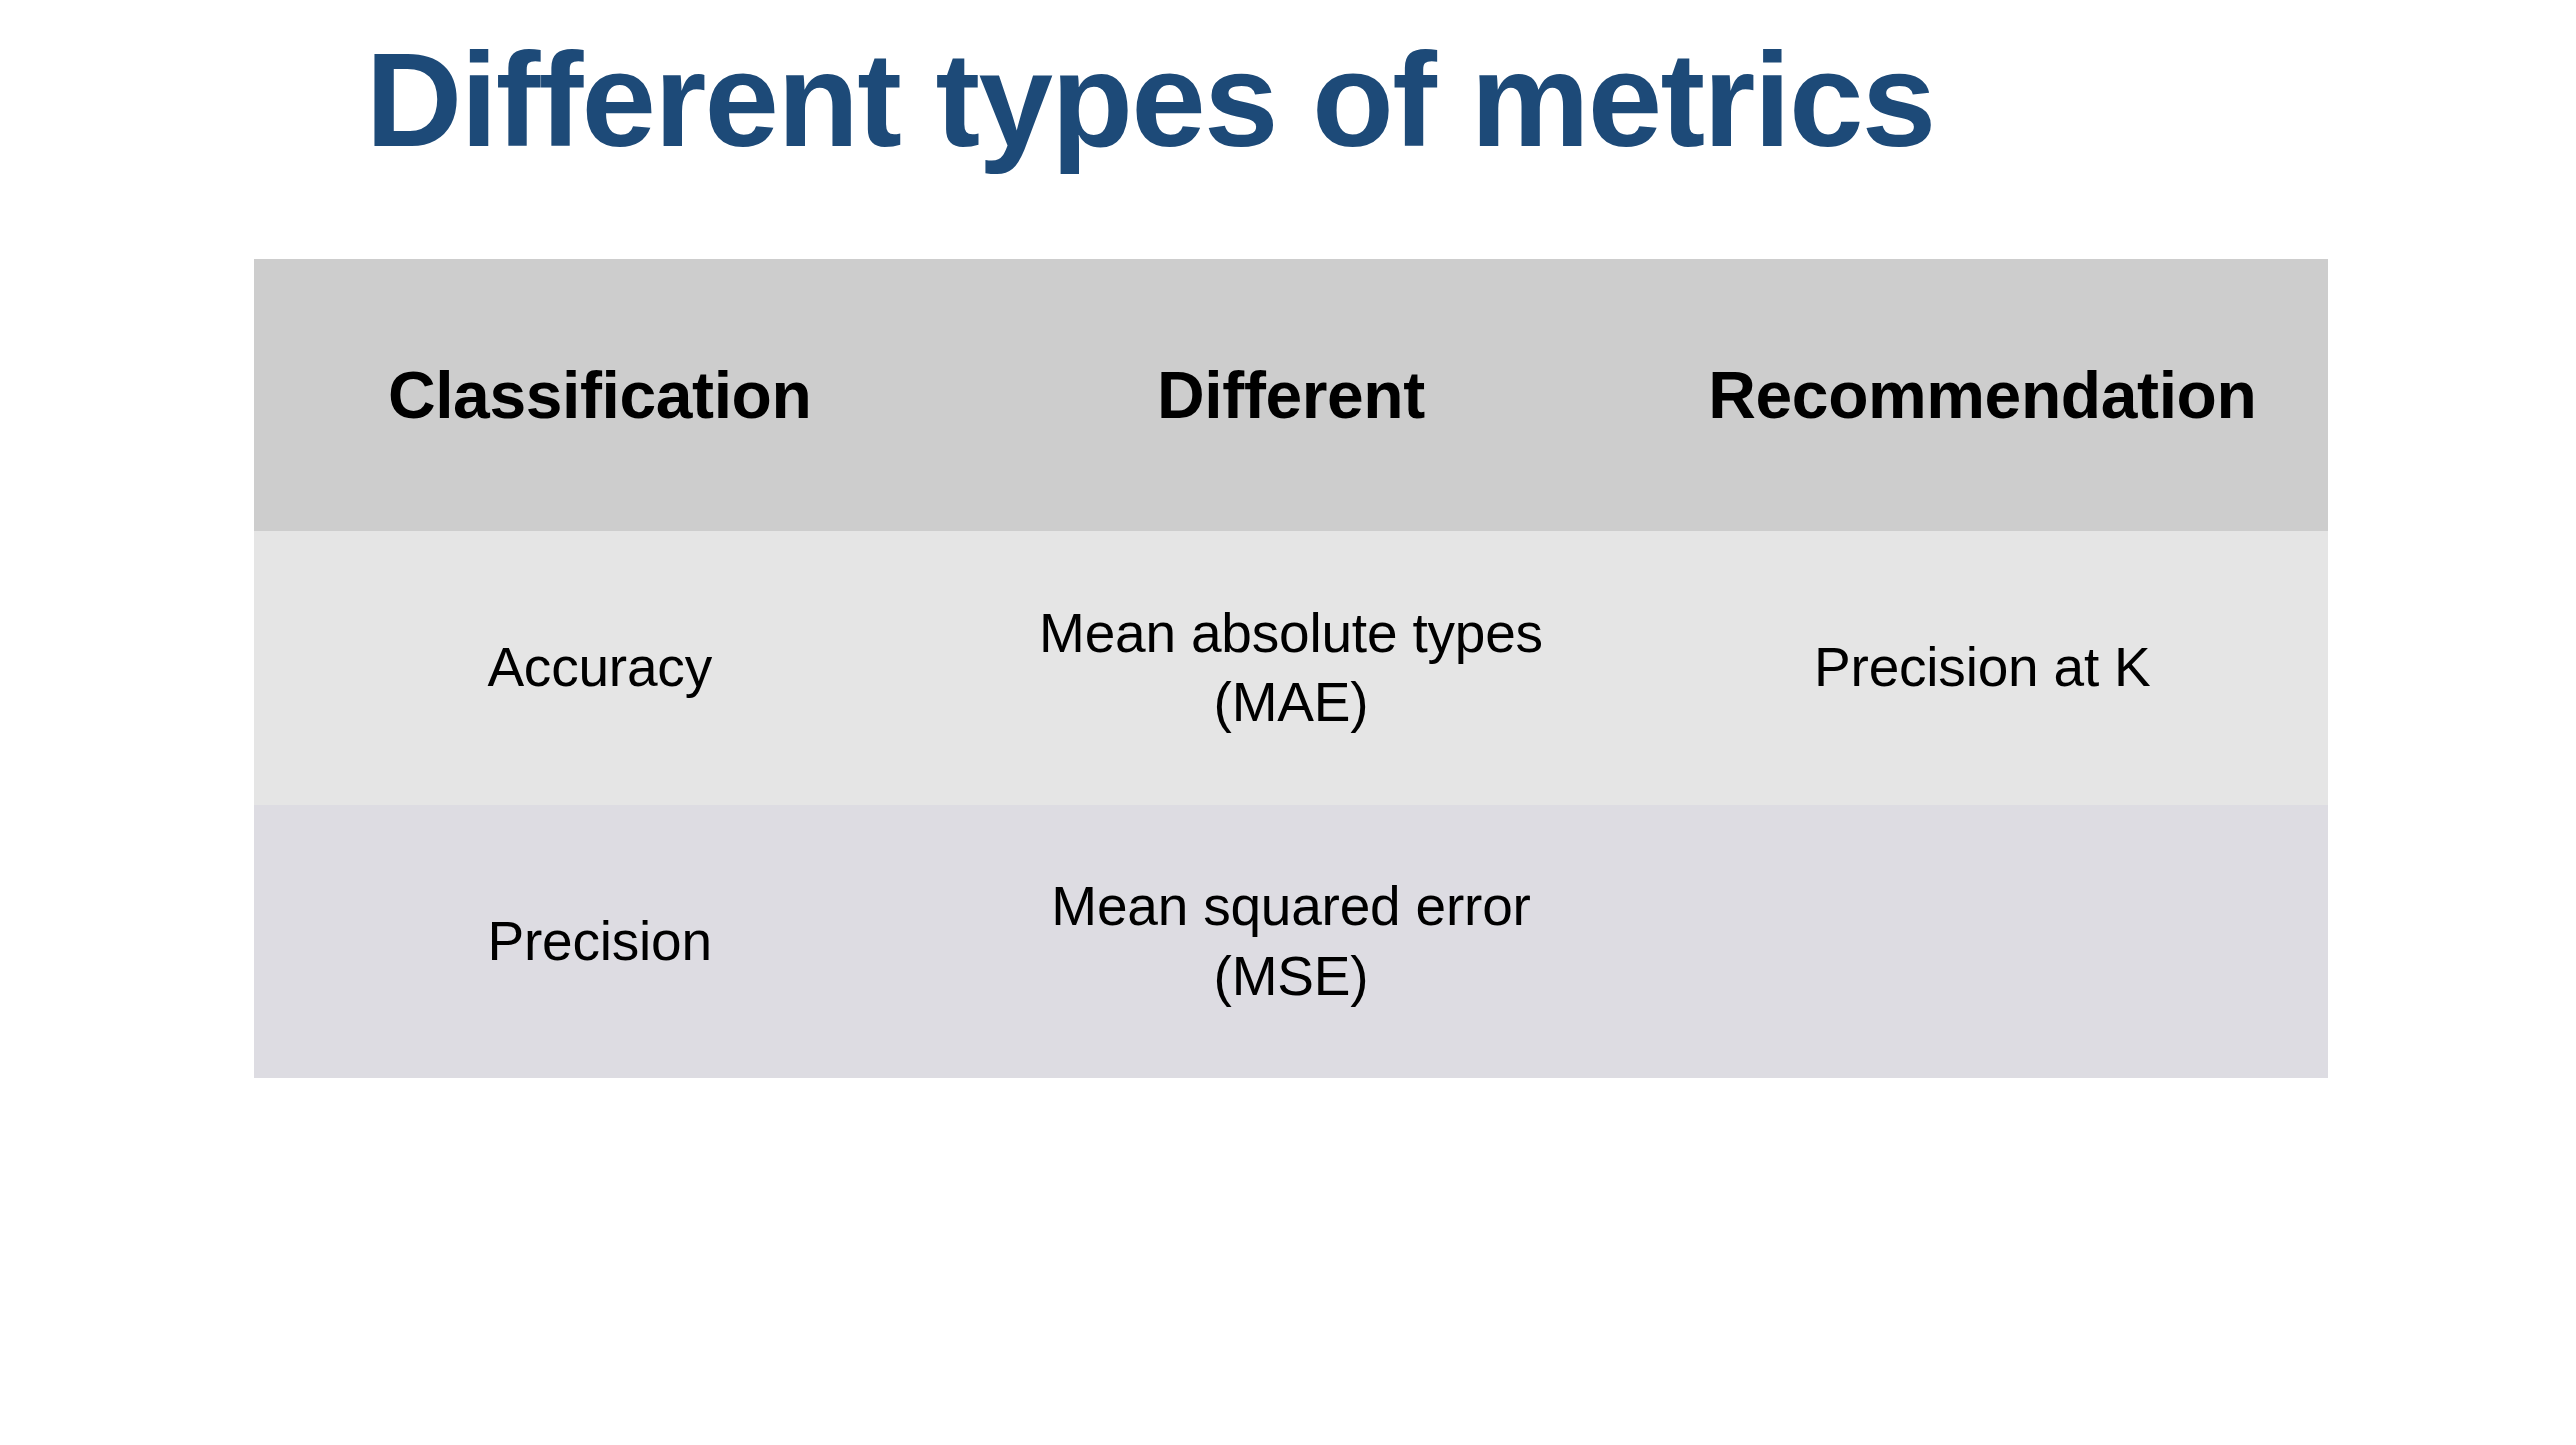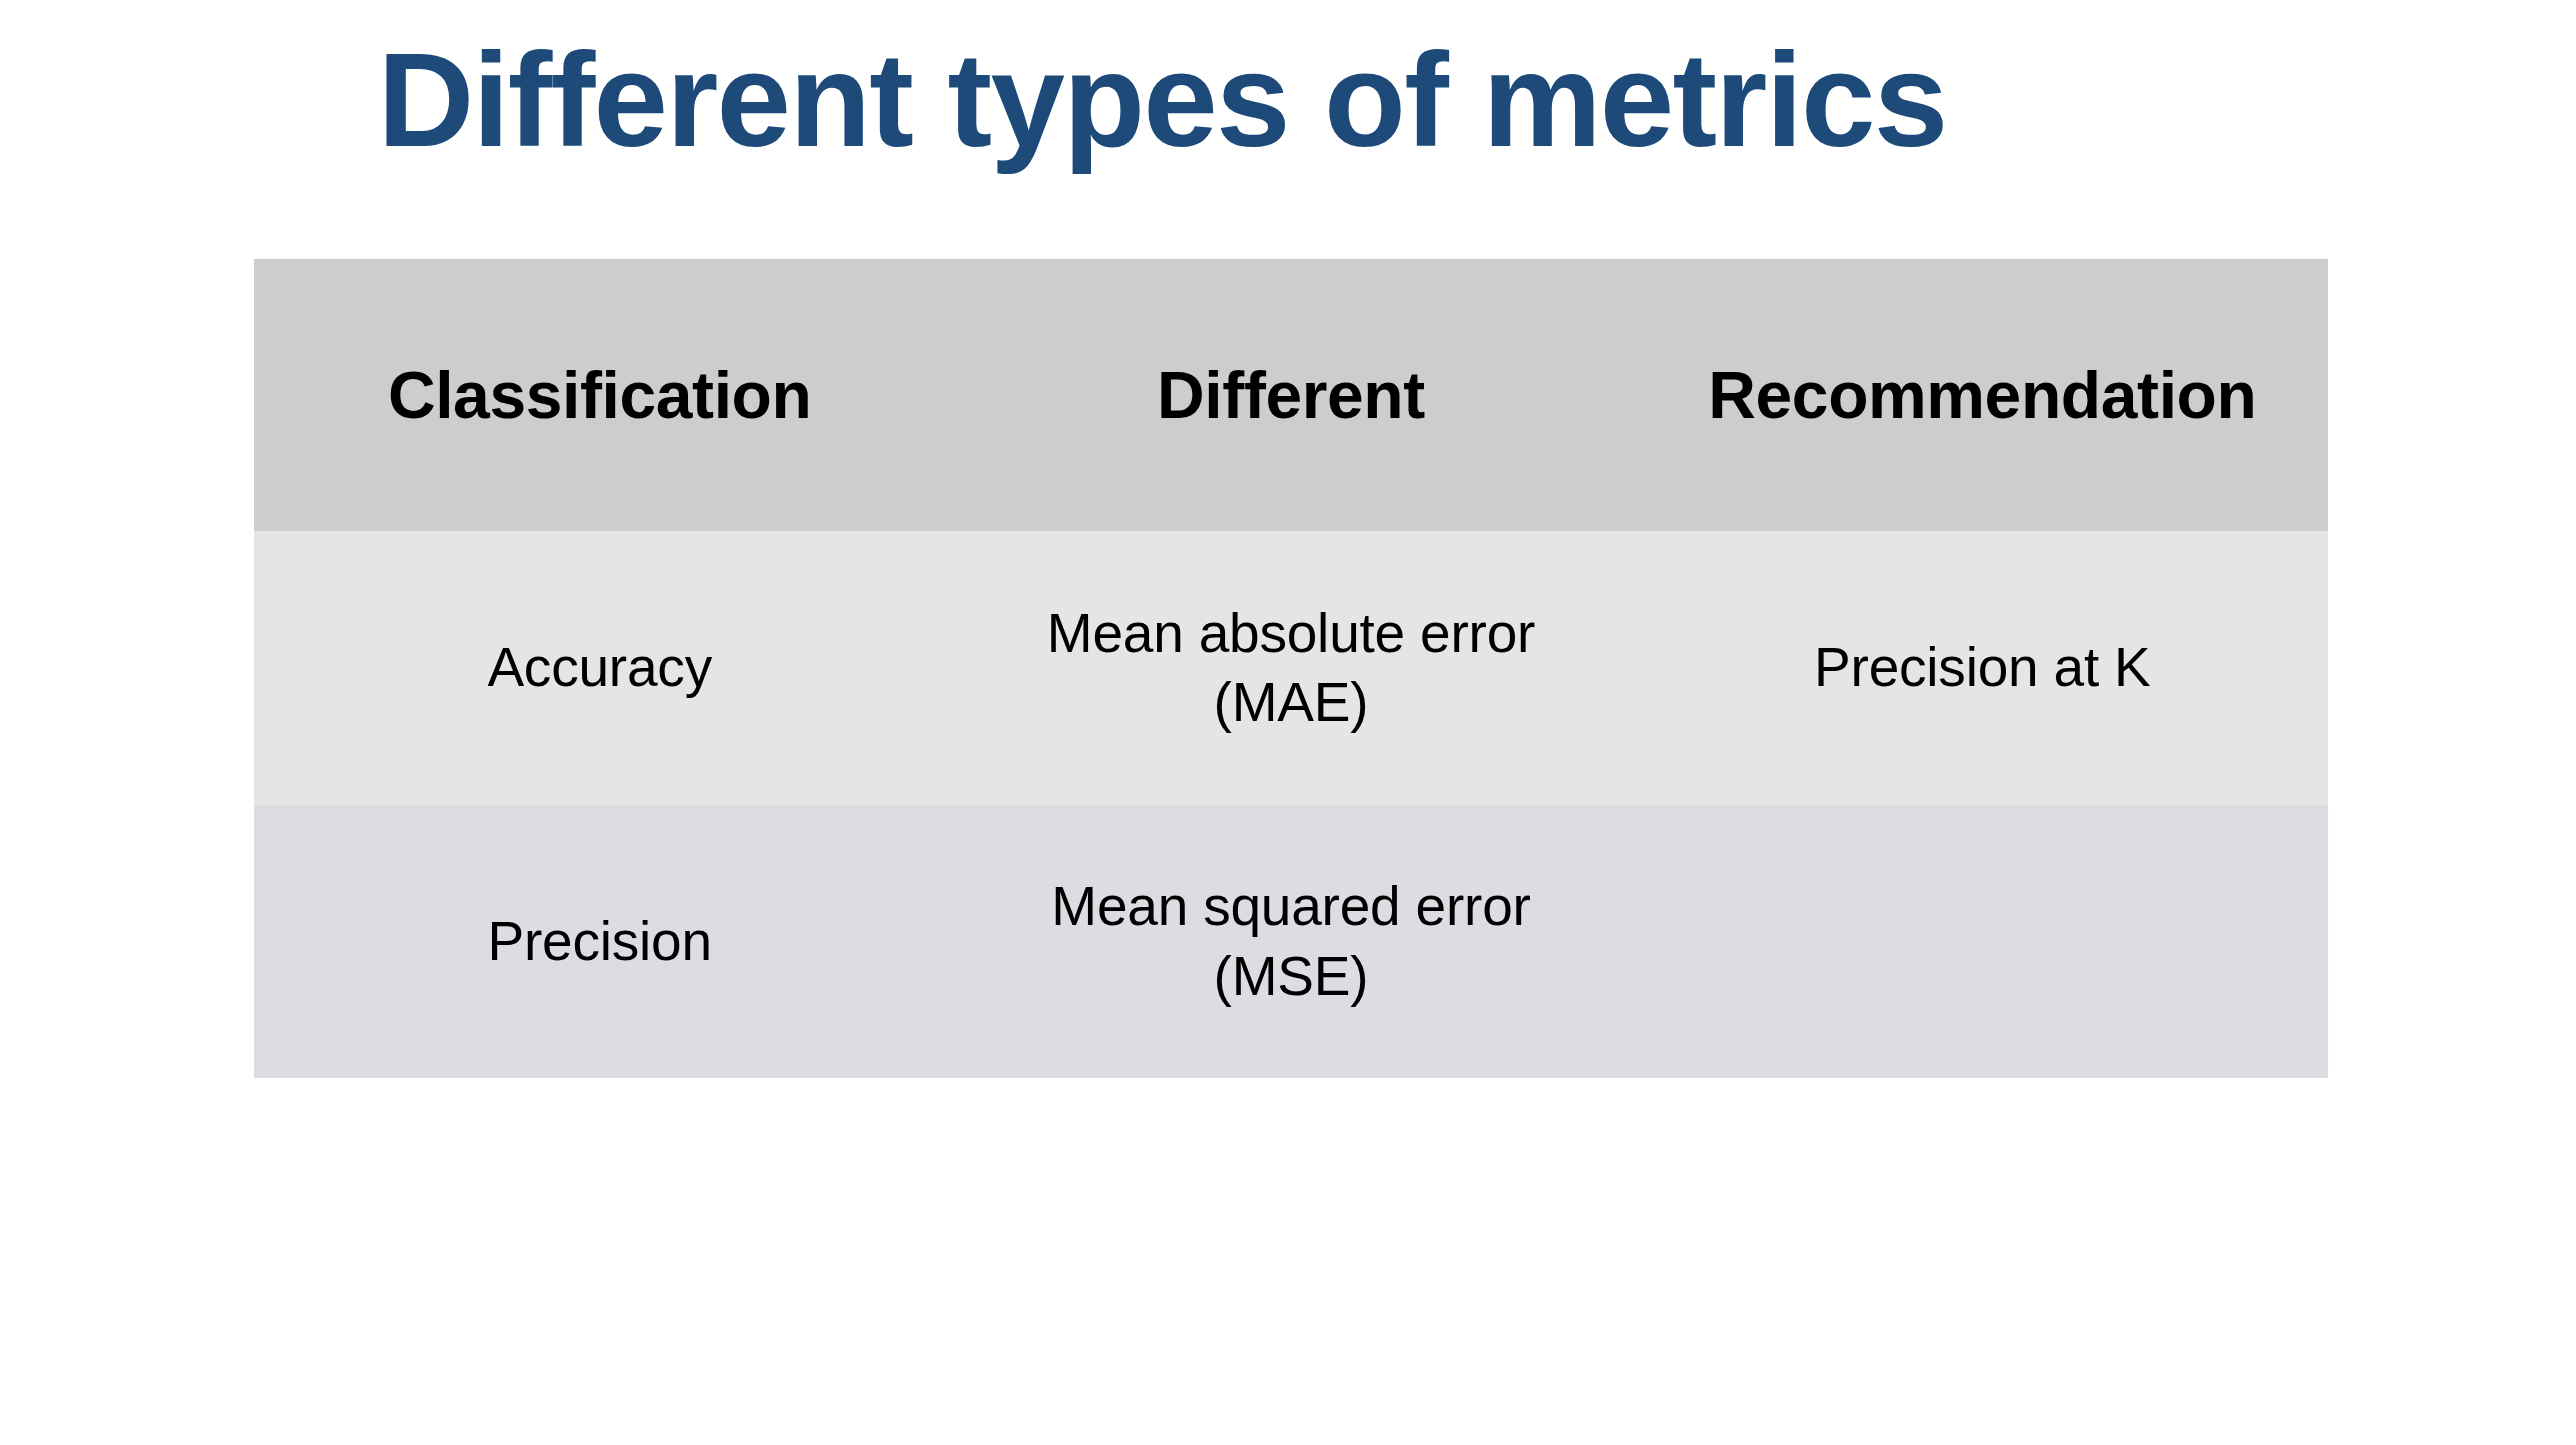--- a/index.html
+++ b/index.html
@@ -18,21 +18,21 @@
   .slide {
     position: relative;
     width: 2576px;
     height: 1445px;
     background: #ffffff;
   }
 
   
   .slide-title {
     position: absolute;
-    left: 12px;
+    left: 0;
     top: 25px;
     width: 2300px;
     text-align: center;
     font-family: "Liberation Sans", sans-serif;
     font-weight: bold;
     font-size: 134px;
     line-height: 1.12;
     letter-spacing: -1.8px;
     color: #1d4a78;
     white-space: nowrap;
@@ -113,21 +113,21 @@
       <tr>
         <th>Classification</th>
         <th>Different</th>
         <th>Recommendation</th>
       </tr>
     </thead>
     <tbody>
 
       <tr class="row-plain row-h1">
         <td>Accuracy</td>
-        <td>Mean absolute error (MAE)</td>
+        <td>Mean absolute types (MAE)</td>
         <td>Precision at K</td>
       </tr>
 
       <tr class="row-shaded row-h2">
         <td>Precision</td>
         <td>Mean squared error (MSE)</td>
         <td class="cell-empty"></td>
       </tr>
 
 

